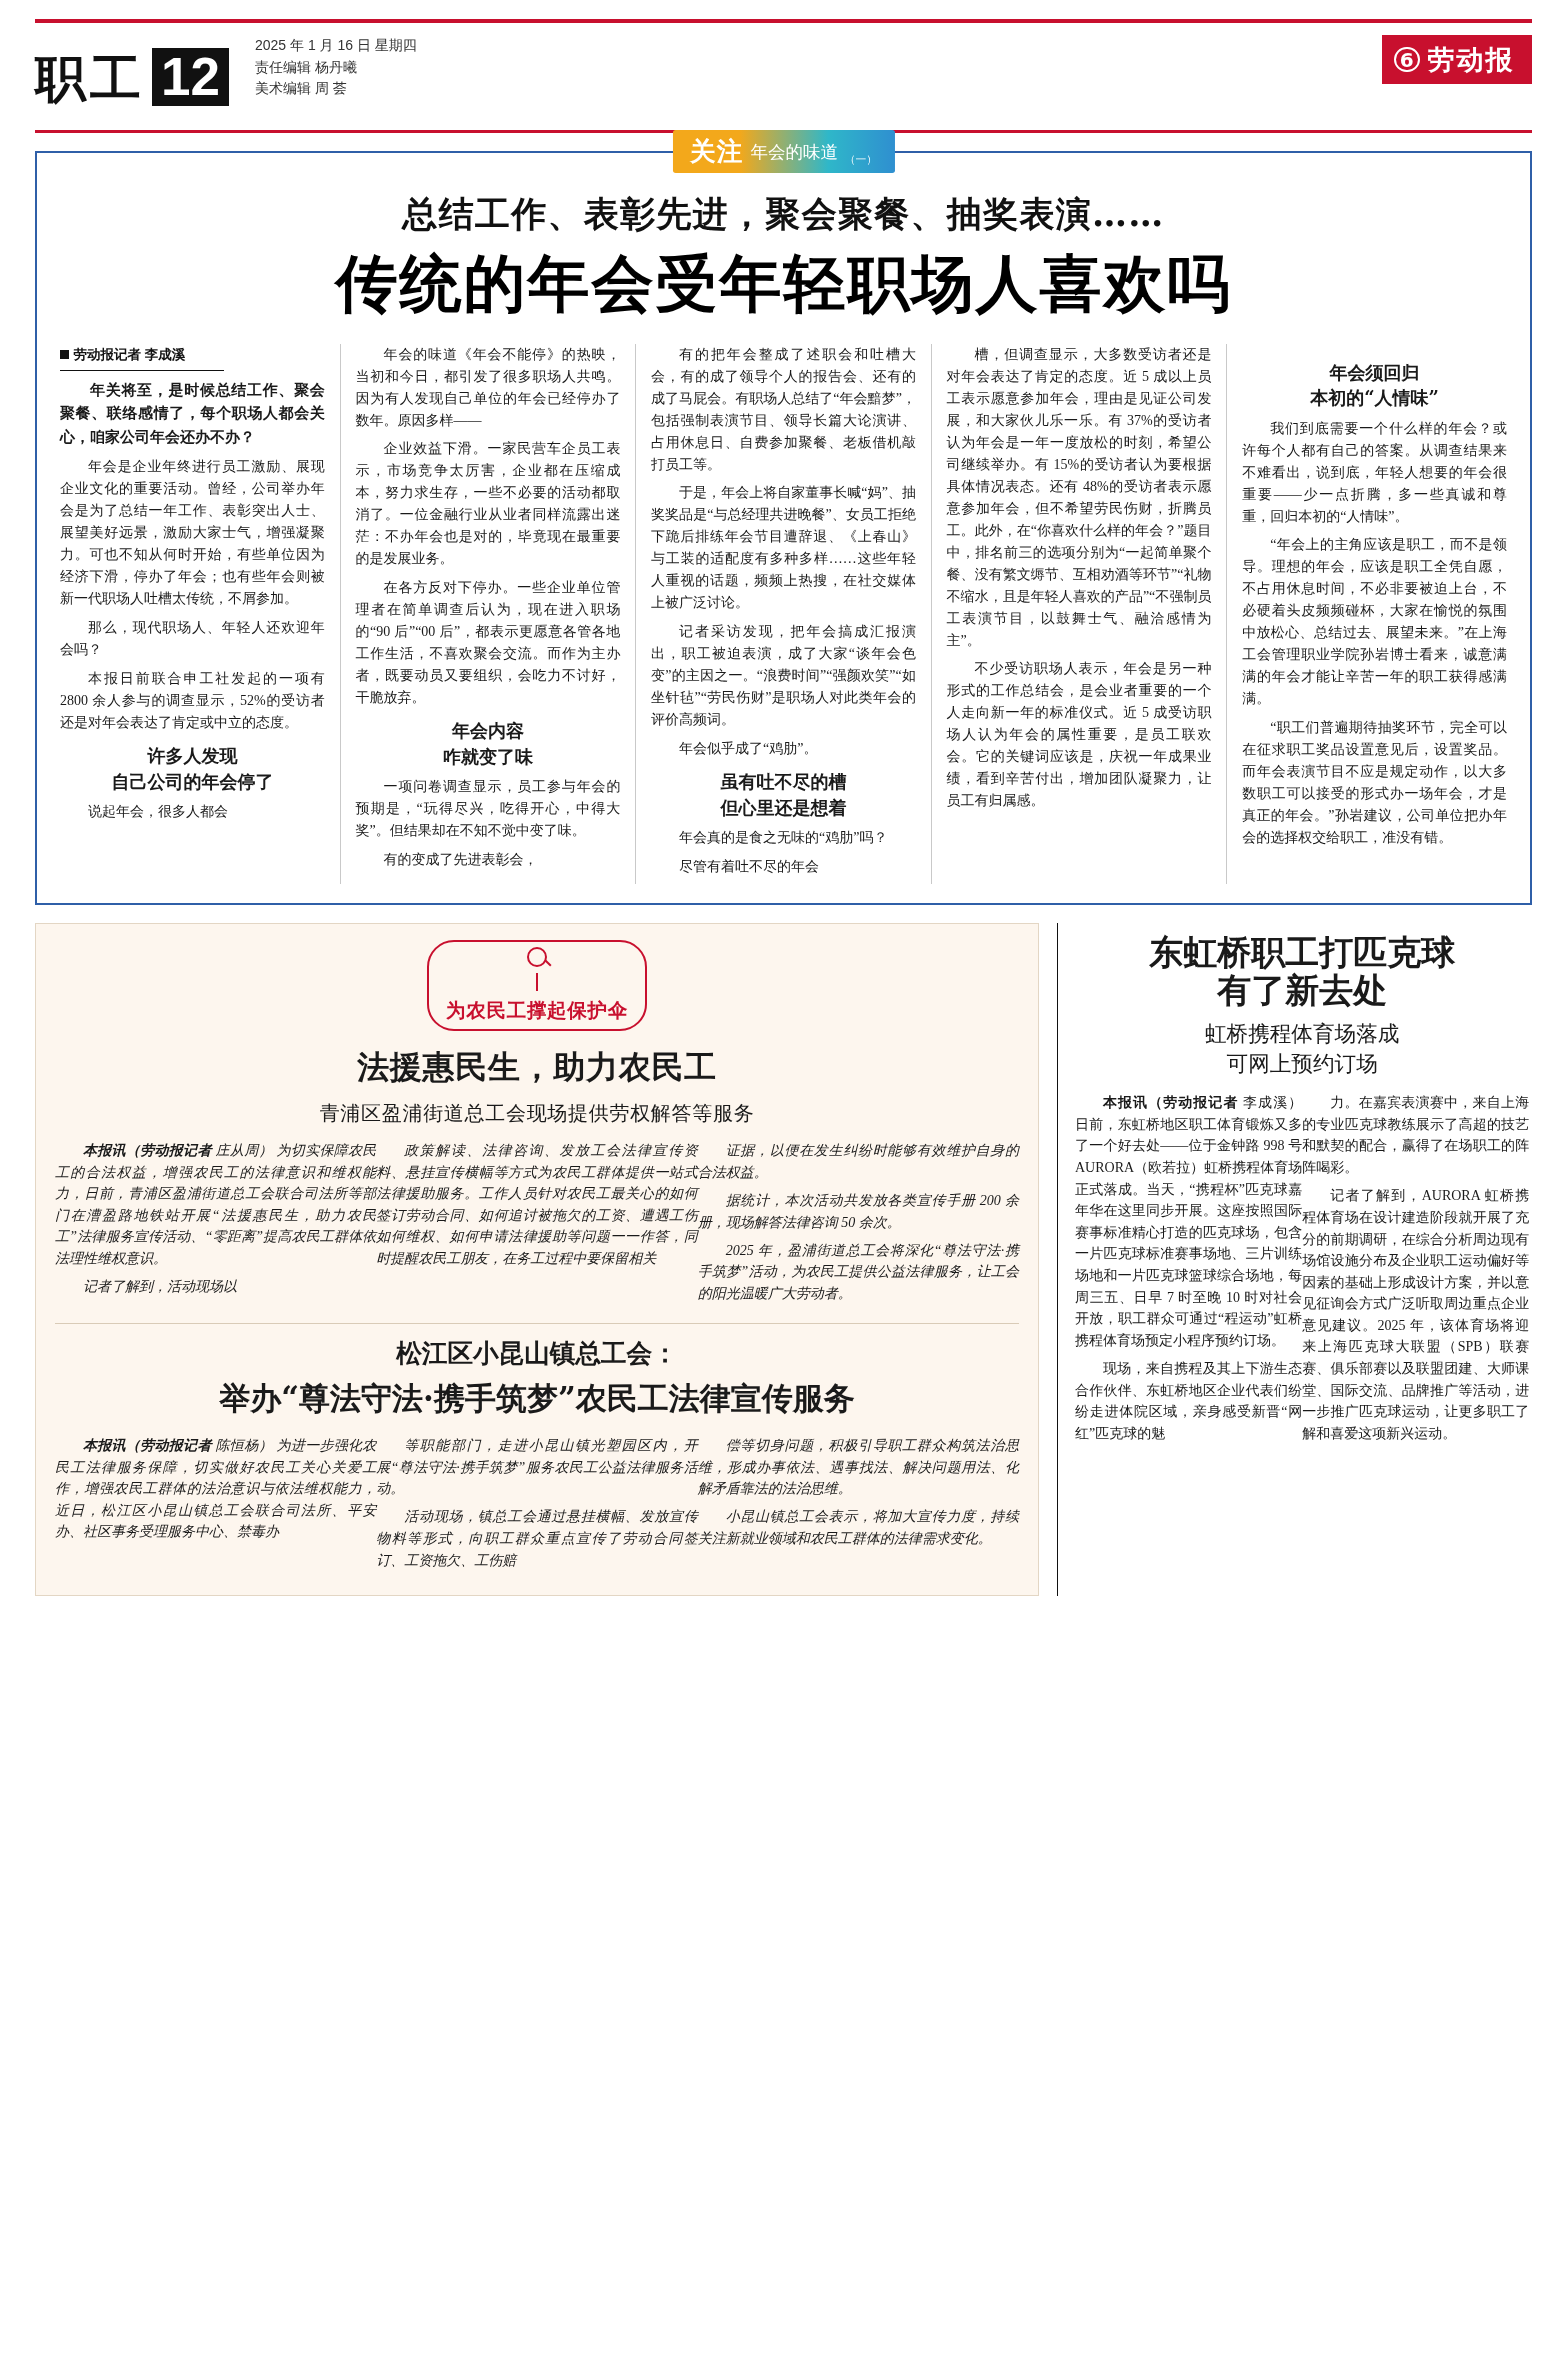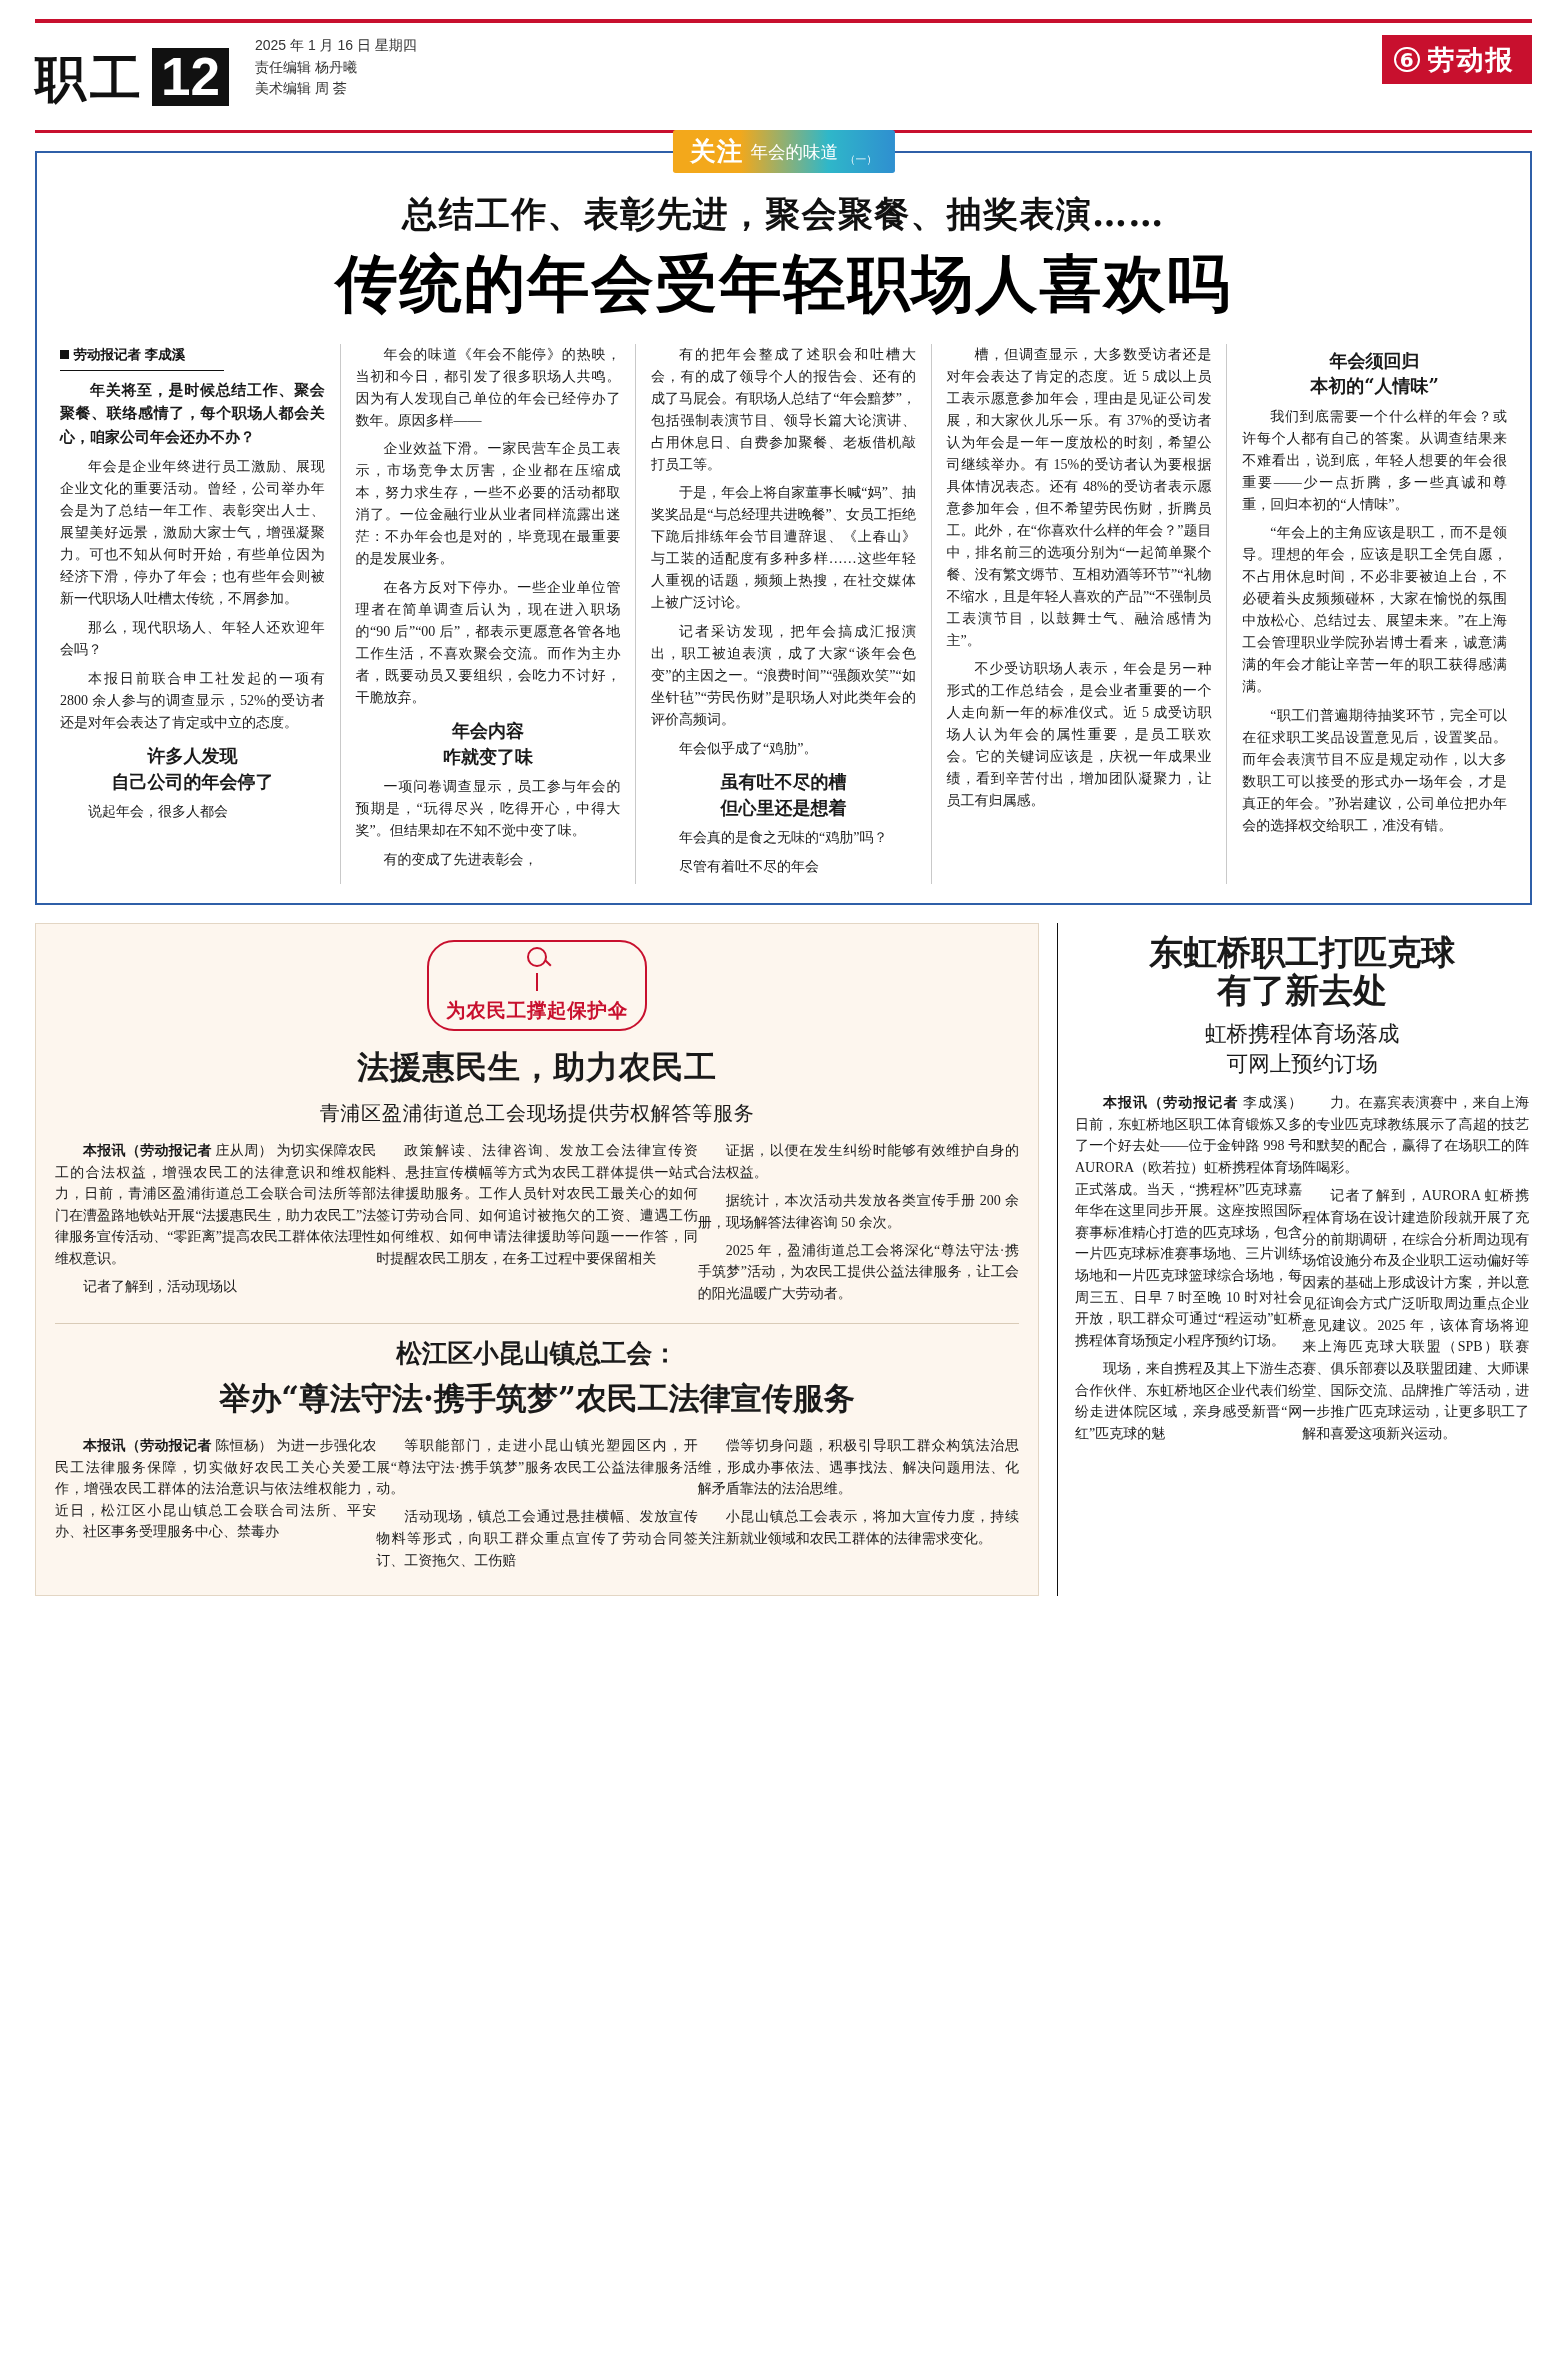--- a/index.html
+++ b/index.html
@@ -48,21 +48,21 @@
   .pill .lens:after{content:"";position:absolute;width:8px;height:2px;background:#c8102e;transform:rotate(45deg);right:-6.7px;bottom:0.7px;}
   .pill .bar{width:2px;height:17.5px;background:#c8102e;}
   .pill .txt{font-family:"DejaVu Serif",serif;font-weight:bold;font-size:19.5px;color:#c8102e;letter-spacing:0.7px;}
 
   .b-title{text-align:center;font-family:"DejaVu Serif",serif;font-weight:bold;font-size:32px;letter-spacing:0.7px;margin:2.7px 0 9.4px;}
   .b-sub{text-align:center;font-family:"DejaVu Serif",serif;font-size:20px;letter-spacing:0.7px;margin:0 0 13.5px;}
   .b-rule{border-bottom:0.7px solid #d9cbb7;margin:12px 0;}
   .b-title2{text-align:center;font-family:"DejaVu Serif",serif;font-weight:bold;font-size:25.6px;margin:6.7px 0 6.7px;}
   .b-title3{text-align:center;font-family:"DejaVu Serif",serif;font-weight:bold;font-size:31px;margin:0 0 15px;}
 
-  .cols3{display:flex;gap:0;}
+  .cols3{display:flex;gap:0;font-style:italic;}
   .cols3 .col{font-size:14px;line-height:21.6px;}
   .tag{font-family:"Liberation Sans",sans-serif;font-weight:bold;}
   .r-title{text-align:center;font-family:"DejaVu Serif",serif;font-weight:bold;font-size:34px;line-height:43px;margin:4px 0 6.7px;}
   .r-sub{text-align:center;font-family:"DejaVu Serif",serif;font-size:21.6px;line-height:31px;margin:0 0 13.5px;}
   .cols2{display:flex;gap:0;}
   .cols2 .col{font-size:14px;line-height:21.6px;}
 </style>
 </head>
 <body>
 
@@ -138,21 +138,21 @@
       </div>
       <div class="colrule"></div>
 
       <div class="col">
         <p>槽，但调查显示，大多数受访者还是对年会表达了肯定的态度。近 5 成以上员工表示愿意参加年会，理由是见证公司发展，和大家伙儿乐一乐。有 37%的受访者认为年会是一年一度放松的时刻，希望公司继续举办。有 15%的受访者认为要根据具体情况表态。还有 48%的受访者表示愿意参加年会，但不希望劳民伤财，折腾员工。此外，在“你喜欢什么样的年会？”题目中，排名前三的选项分别为“一起简单聚个餐、没有繁文缛节、互相劝酒等环节”“礼物不缩水，且是年轻人喜欢的产品”“不强制员工表演节目，以鼓舞士气、融洽感情为主”。</p>
         <p>不少受访职场人表示，年会是另一种形式的工作总结会，是会业者重要的一个人走向新一年的标准仪式。近 5 成受访职场人认为年会的属性重要，是员工联欢会。它的关键词应该是，庆祝一年成果业绩，看到辛苦付出，增加团队凝聚力，让员工有归属感。</p>
       </div>
       <div class="colrule"></div>
 
       <div class="col">
-        <div class="subhead" style="white-space:pre-line;margin-top:4px">年会须回归
+        <div class="subhead" style="white-space:pre-line;margin-top:16px">年会须回归
 本初的“人情味”</div>
         <p>我们到底需要一个什么样的年会？或许每个人都有自己的答案。从调查结果来不难看出，说到底，年轻人想要的年会很重要——少一点折腾，多一些真诚和尊重，回归本初的“人情味”。</p>
         <p>“年会上的主角应该是职工，而不是领导。理想的年会，应该是职工全凭自愿，不占用休息时间，不必非要被迫上台，不必硬着头皮频频碰杯，大家在愉悦的氛围中放松心、总结过去、展望未来。”在上海工会管理职业学院孙岩博士看来，诚意满满的年会才能让辛苦一年的职工获得感满满。</p>
         <p>“职工们普遍期待抽奖环节，完全可以在征求职工奖品设置意见后，设置奖品。而年会表演节目不应是规定动作，以大多数职工可以接受的形式办一场年会，才是真正的年会。”孙岩建议，公司单位把办年会的选择权交给职工，准没有错。</p>
       </div>
     </div>
   </div>
 
   <div class="bottom">
 

